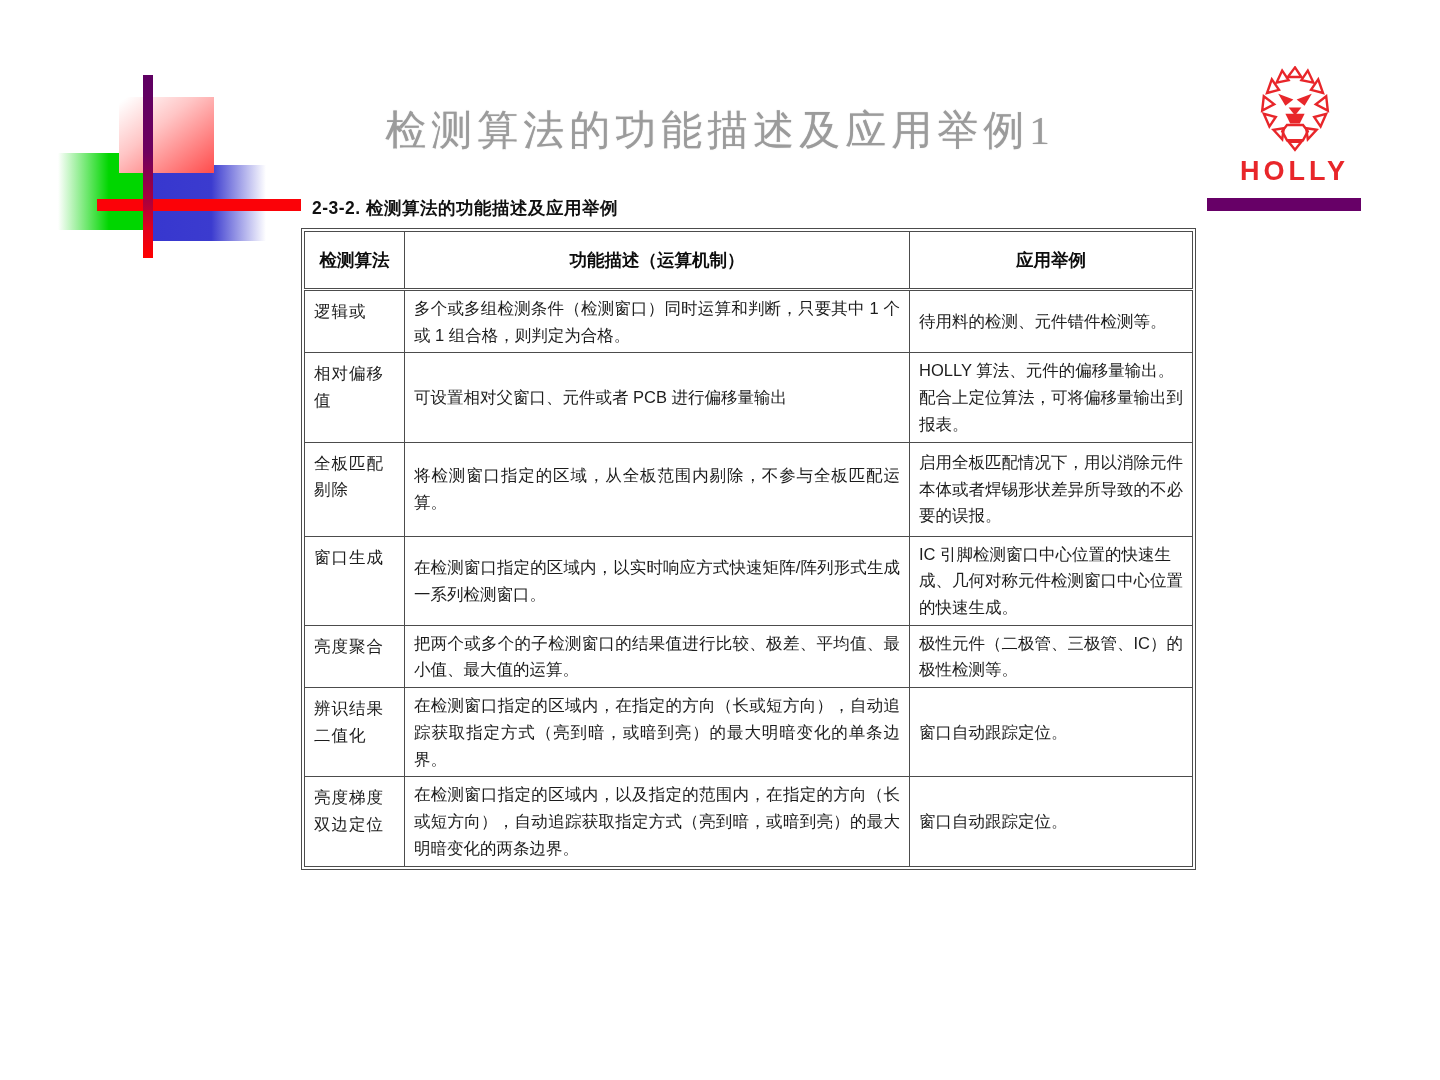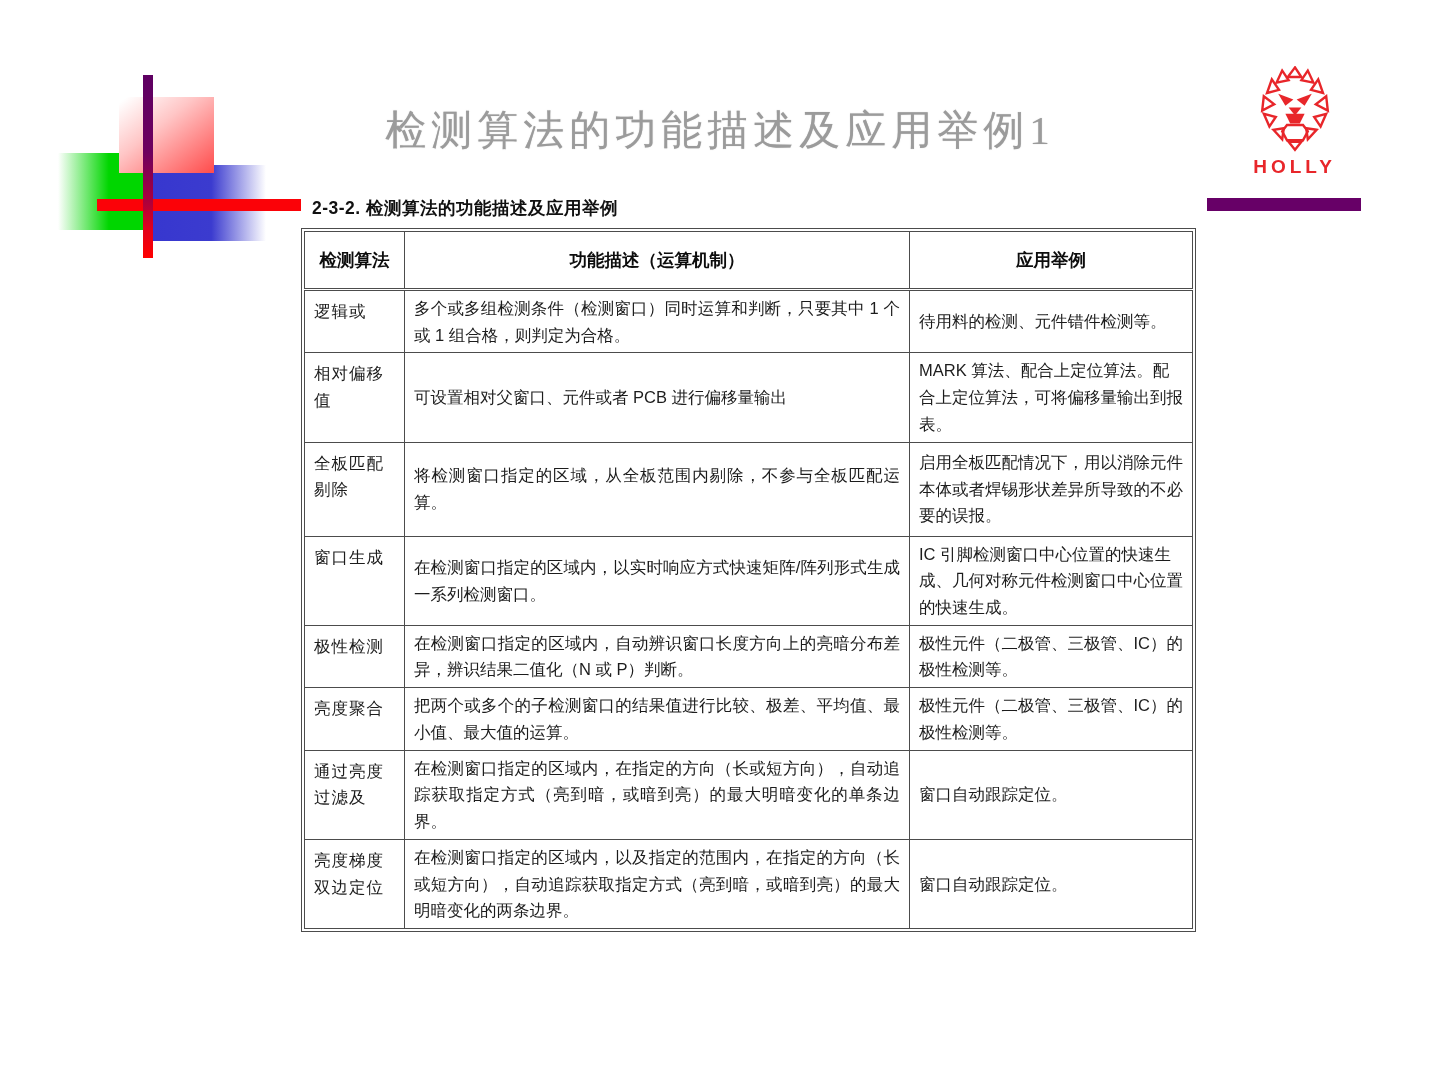--- a/index.html
+++ b/index.html
@@ -37,21 +37,21 @@
     letter-spacing: 5px;
     color: #9b9b9b;
     text-shadow: 0 0 1px rgba(140,140,140,0.55);
   }
 
   
   .logo { position: absolute; left: 1222px; top: 66px; width: 145px; text-align: center; }
   .logo svg { display: block; margin: 0 auto; }
   .logo-text {
     margin-top: 4px;
-    font-size: 19px;
+    font-size: 27px;
     font-weight: bold;
     letter-spacing: 4px;
     color: #e8262a;
   }
   .logo-bar { position: absolute; left: 1207px; top: 198px; width: 154px; height: 13px; background: #670067; }
 
   
   .section-heading {
     position: absolute;
     left: 312px; top: 196px;
@@ -171,44 +171,39 @@
       </thead>
       <tbody>
         <tr class="r1">
           <td class="c-alg">逻辑或</td>
           <td class="c-desc">多个或多组检测条件（检测窗口）同时运算和判断，只要其中 1 个或 1 组合格，则判定为合格。</td>
           <td class="c-ex">待用料的检测、元件错件检测等。</td>
         </tr>
         <tr class="r2">
           <td class="c-alg">相对偏移值</td>
           <td class="c-desc">可设置相对父窗口、元件或者 PCB 进行偏移量输出</td>
-          <td class="c-ex">MARK 算法、配合上定位算法。配合上定位算法，可将偏移量输出到报表。</td>
+          <td class="c-ex">HOLLY 算法、元件的偏移量输出。配合上定位算法，可将偏移量输出到报表。</td>
         </tr>
         <tr class="r3">
           <td class="c-alg">全板匹配剔除</td>
           <td class="c-desc">将检测窗口指定的区域，从全板范围内剔除，不参与全板匹配运算。</td>
           <td class="c-ex">启用全板匹配情况下，用以消除元件本体或者焊锡形状差异所导致的不必要的误报。</td>
         </tr>
         <tr class="r4">
           <td class="c-alg">窗口生成</td>
           <td class="c-desc">在检测窗口指定的区域内，以实时响应方式快速矩阵/阵列形式生成一系列检测窗口。</td>
           <td class="c-ex">IC 引脚检测窗口中心位置的快速生成、几何对称元件检测窗口中心位置的快速生成。</td>
         </tr>
-        <tr class="r5">
-          <td class="c-alg">极性检测</td>
-          <td class="c-desc">在检测窗口指定的区域内，自动辨识窗口长度方向上的亮暗分布差异，辨识结果二值化（N 或 P）判断。</td>
-          <td class="c-ex">极性元件（二极管、三极管、IC）的极性检测等。</td>
-        </tr>
         <tr class="r6">
           <td class="c-alg">亮度聚合</td>
           <td class="c-desc">把两个或多个的子检测窗口的结果值进行比较、极差、平均值、最小值、最大值的运算。</td>
           <td class="c-ex">极性元件（二极管、三极管、IC）的极性检测等。</td>
         </tr>
         <tr class="r7">
-          <td class="c-alg">通过亮度过滤及</td>
+          <td class="c-alg">辨识结果二值化</td>
           <td class="c-desc">在检测窗口指定的区域内，在指定的方向（长或短方向），自动追踪获取指定方式（亮到暗，或暗到亮）的最大明暗变化的单条边界。</td>
           <td class="c-ex">窗口自动跟踪定位。</td>
         </tr>
         <tr class="r8">
           <td class="c-alg">亮度梯度双边定位</td>
           <td class="c-desc">在检测窗口指定的区域内，以及指定的范围内，在指定的方向（长或短方向），自动追踪获取指定方式（亮到暗，或暗到亮）的最大明暗变化的两条边界。</td>
           <td class="c-ex">窗口自动跟踪定位。</td>
         </tr>
       </tbody>
     </table>

